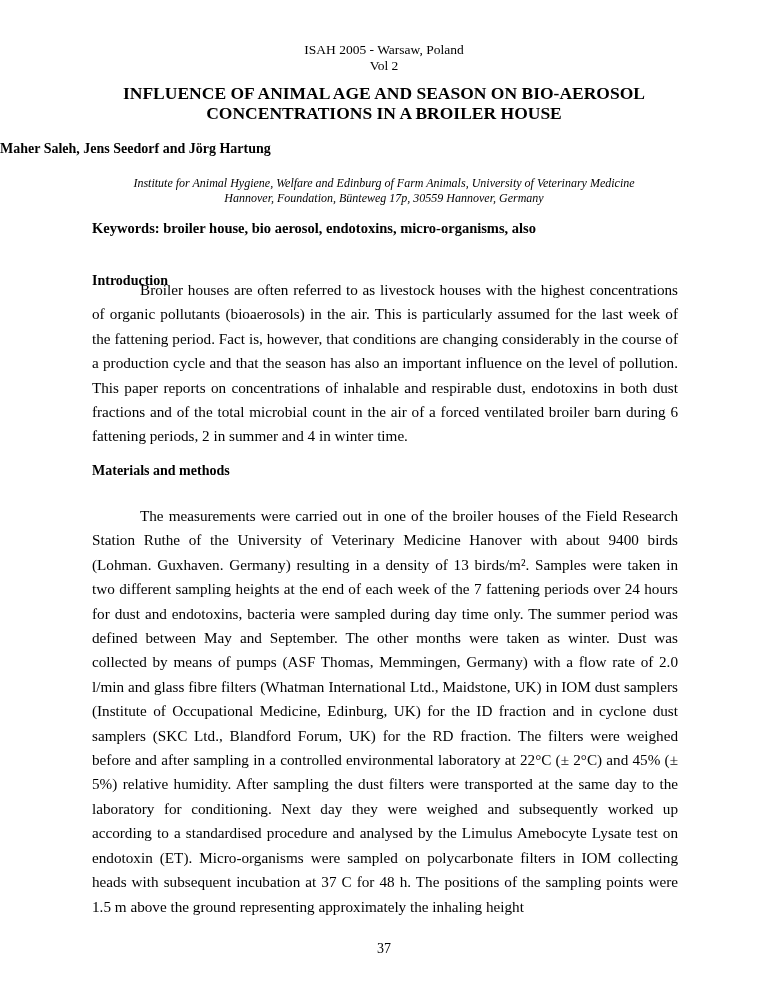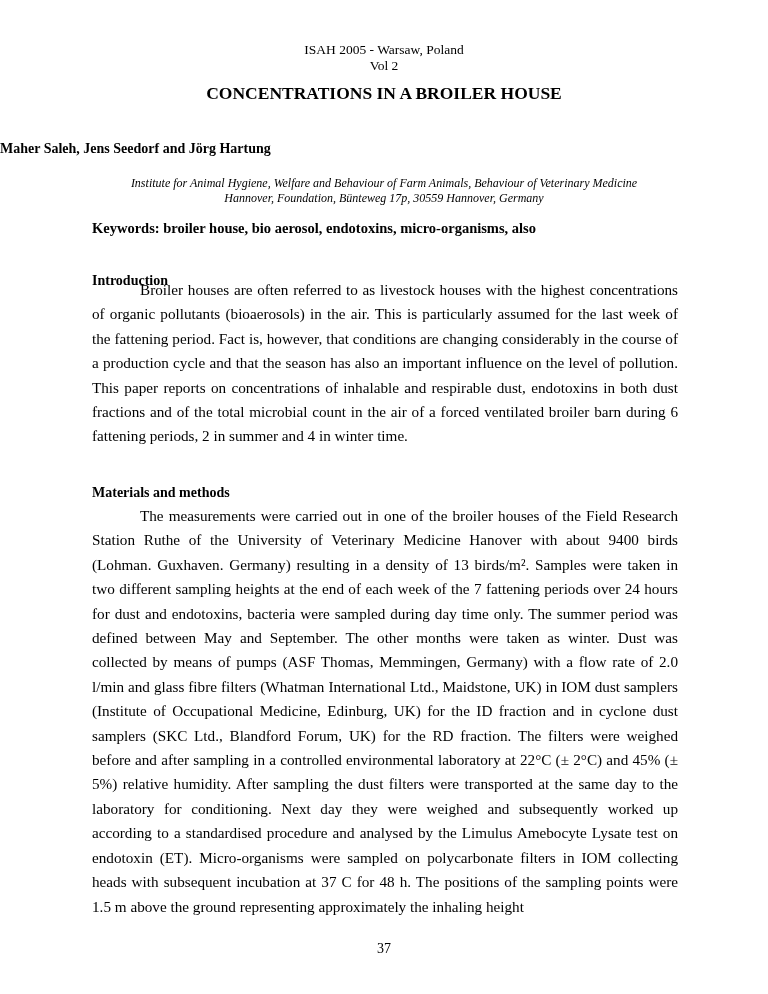--- a/index.html
+++ b/index.html
@@ -66,21 +66,21 @@
       white-space: nowrap;
     }
     .section-heading {
       position: absolute;
       left: 92px;
       font-weight: bold;
       font-size: 14px;
       line-height: 18px;
     }
     .sh-intro { top: 252px; margin-top: 20px; }
-    .sh-methods { top: 484px; text-align: center; }
+    .sh-methods { top: 462px; text-align: center; }
     .para {
       position: absolute;
       left: 92px;
       width: 586px;
       font-size: 15.2px;
       line-height: 24.4px;
       text-align: justify;
       text-indent: 48px;
     }
     .para-intro { top: 278px; }
@@ -95,27 +95,28 @@
       line-height: 18px;
     }
   </style>
 </head>
 <body>
 
 <div class="header header-conf">ISAH 2005 - Warsaw, Poland</div>
 <div class="header header-vol">Vol 2</div>
 
 <div class="title">
+  <div>INFLUENCE OF ANIMAL AGE AND SEASON ON BIO-AEROSOL</div>
   <div>CONCENTRATIONS IN A BROILER HOUSE</div>
 </div>
 
 <div class="authors">Maher Saleh, Jens Seedorf and Jörg Hartung</div>
 
 <div class="affiliation">
-  <div>Institute for Animal Hygiene, Welfare and Behaviour of Farm Animals, Behaviour of Veterinary Medicine</div>
+  <div>Institute for Animal Hygiene, Welfare and Edinburg of Farm Animals, University of Veterinary Medicine</div>
   <div>Hannover, Foundation, Bünteweg 17p, 30559 Hannover, Germany</div>
 </div>
 
 <div class="keywords">Keywords: broiler house, bio aerosol, endotoxins, micro-organisms, also</div>
 
 <div class="section-heading sh-intro">Introduction</div>
 <div class="para para-intro">Broiler houses are often referred to as livestock houses with the highest concentrations of organic pollutants (bioaerosols) in the air. This is particularly assumed for the last week of the fattening period. Fact is, however, that conditions are changing considerably in the course of a production cycle and that the season has also an important influence on the level of pollution. This paper reports on concentrations of inhalable and respirable dust, endotoxins in both dust fractions and of the total microbial count in the air of a forced ventilated broiler barn during 6 fattening periods, 2 in summer and 4 in winter time.</div>
 
 <div class="section-heading sh-methods">Materials and methods</div>
 <div class="para para-methods">The measurements were carried out in one of the broiler houses of the Field Research Station Ruthe of the University of Veterinary Medicine Hanover with about 9400 birds (Lohman. Guxhaven. Germany) resulting in a density of 13 birds/m². Samples were taken in two different sampling heights at the end of each week of the 7 fattening periods over 24 hours for dust and endotoxins, bacteria were sampled during day time only. The summer period was defined between May and September. The other months were taken as winter. Dust was collected by means of pumps (ASF Thomas, Memmingen, Germany) with a flow rate of 2.0 l/min and glass fibre filters (Whatman International Ltd., Maidstone, UK) in IOM dust samplers (Institute of Occupational Medicine, Edinburg, UK) for the ID fraction and in cyclone dust samplers (SKC Ltd., Blandford Forum, UK) for the RD fraction. The filters were weighed before and after sampling in a controlled environmental laboratory at 22°C (± 2°C) and 45% (± 5%) relative humidity. After sampling the dust filters were transported at the same day to the laboratory for conditioning. Next day they were weighed and subsequently worked up according to a standardised procedure and analysed by the Limulus Amebocyte Lysate test on endotoxin (ET). Micro-organisms were sampled on polycarbonate filters in IOM collecting heads with subsequent incubation at 37 C for 48 h. The positions of the sampling points were 1.5 m above the ground representing approximately the inhaling height</div>

